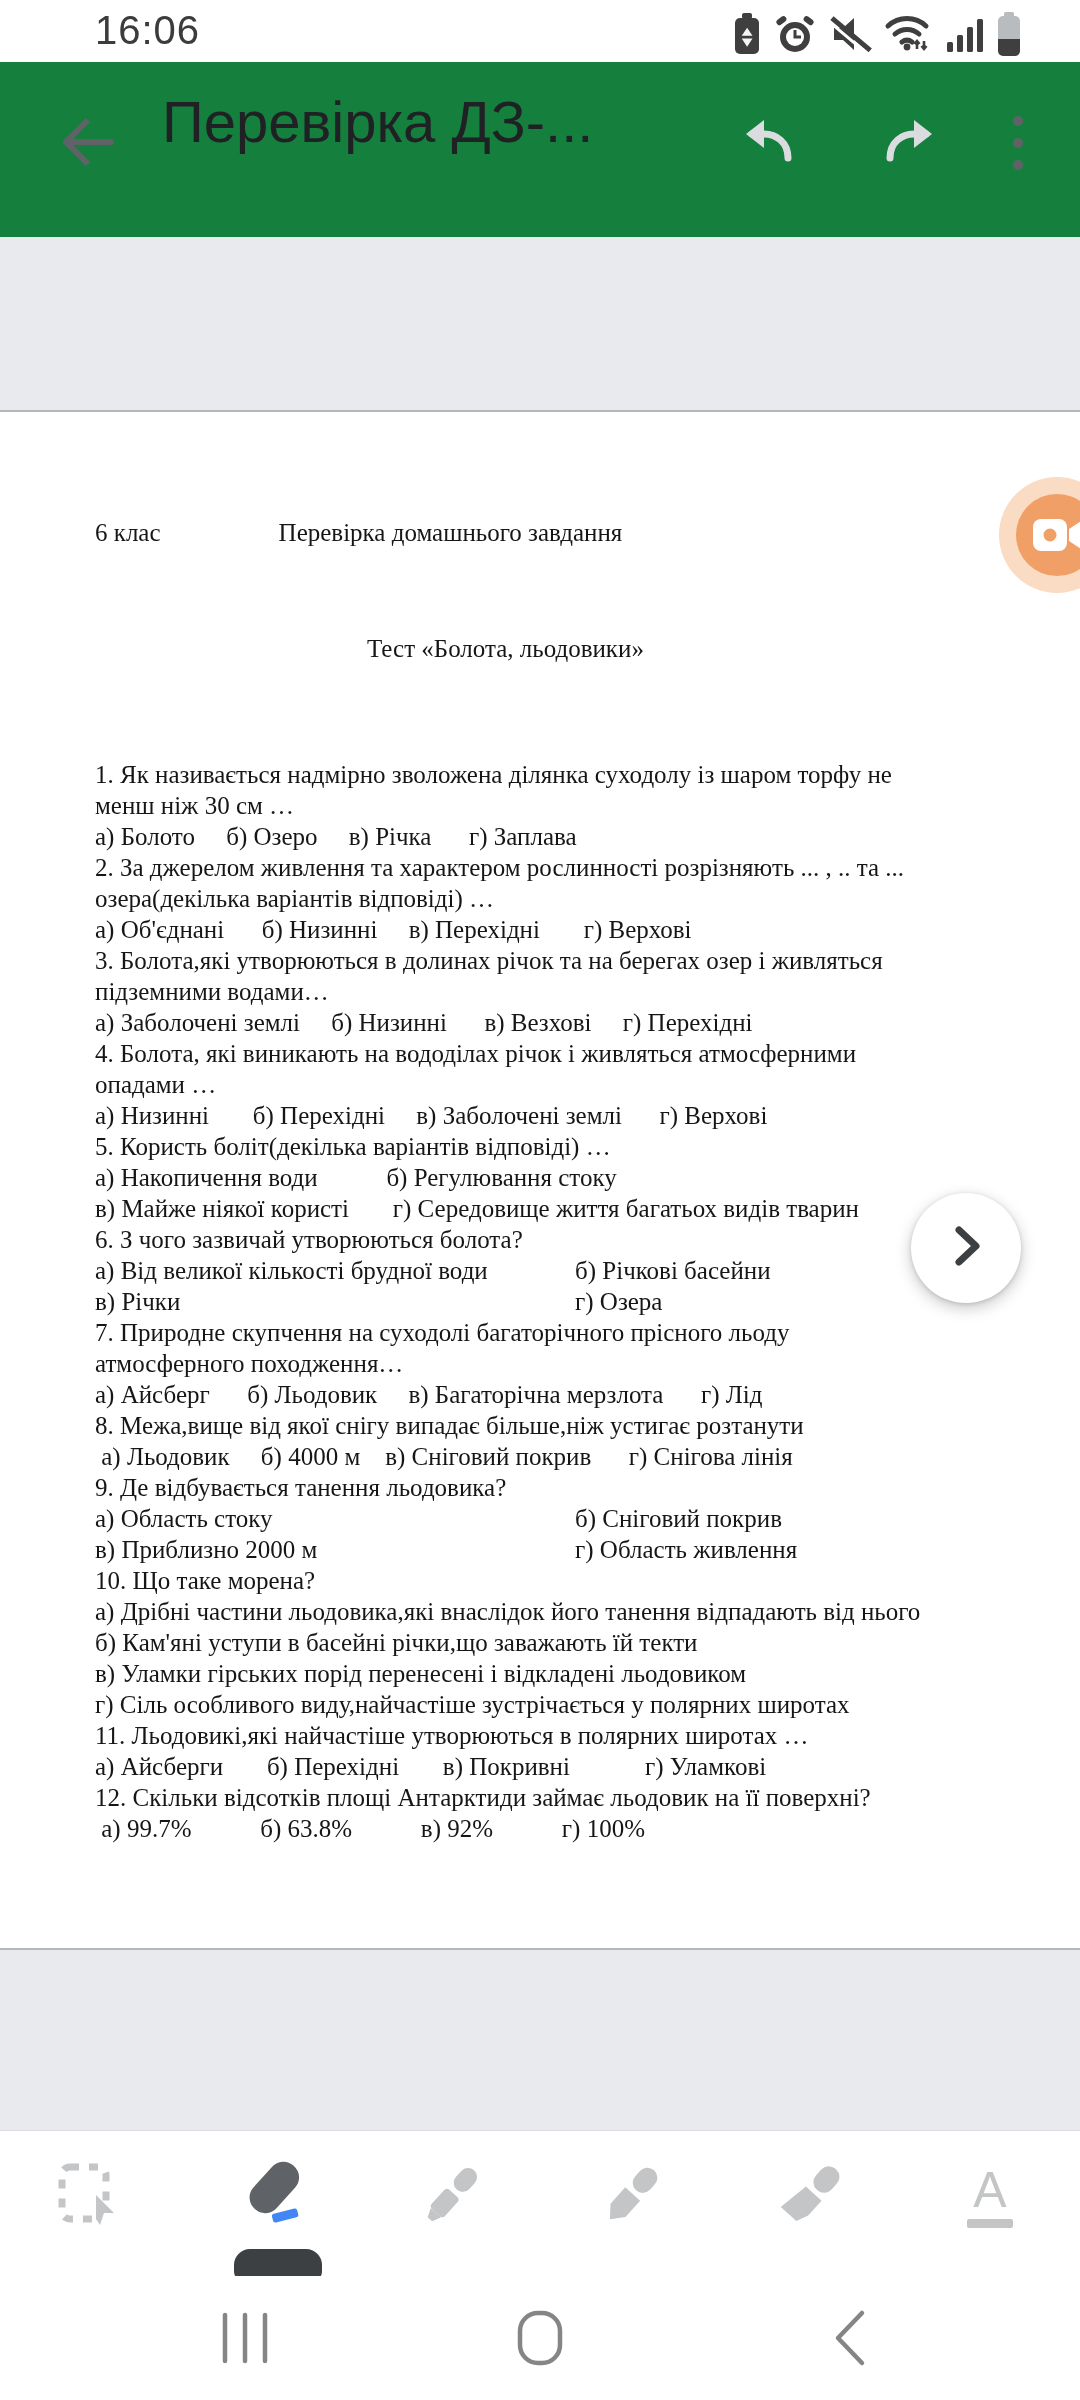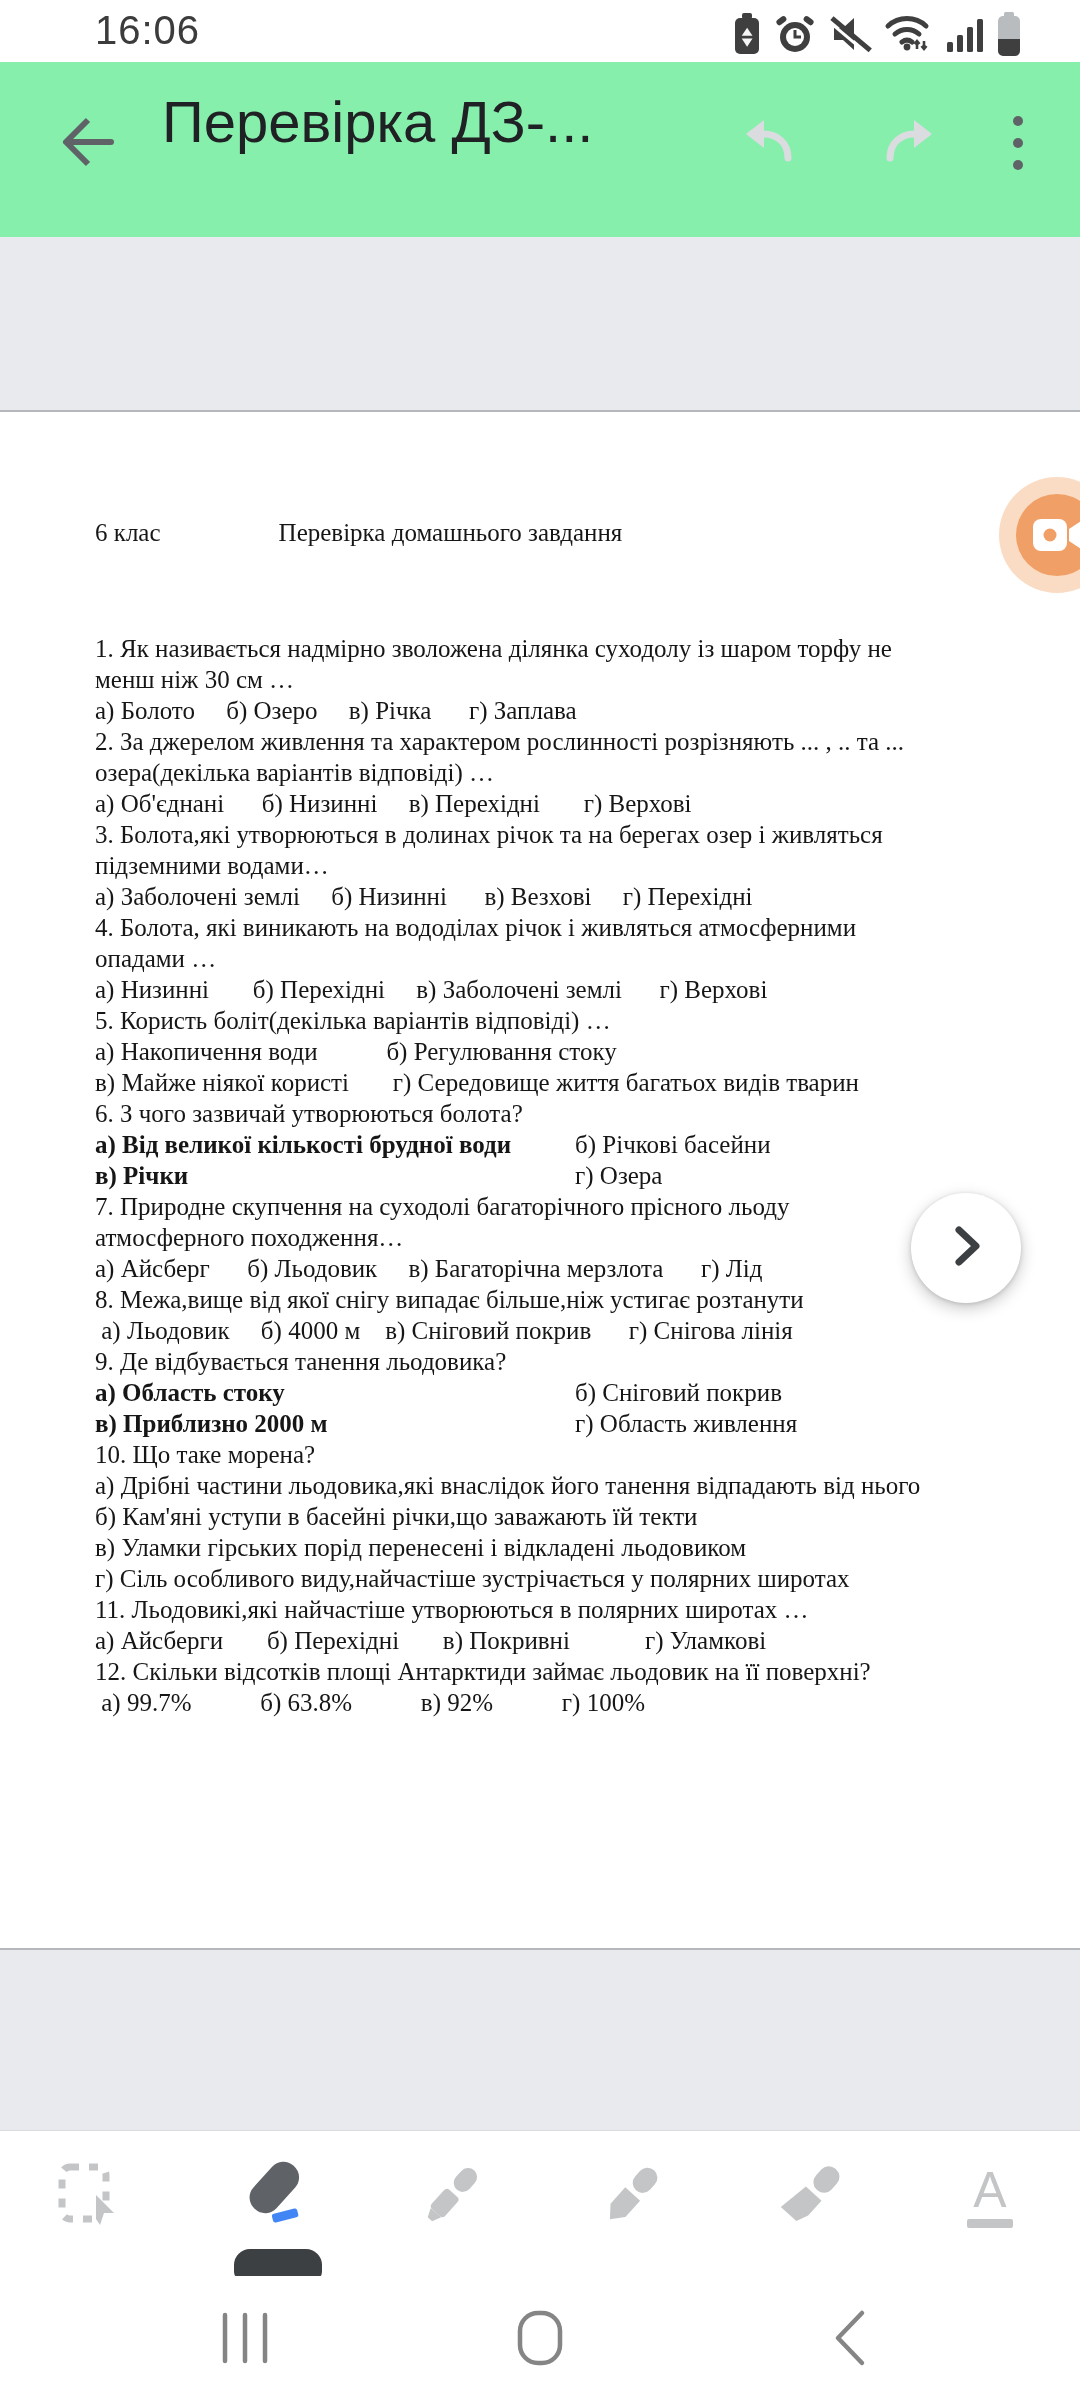--- a/index.html
+++ b/index.html
@@ -6,42 +6,42 @@
   .screen{position:relative;width:1080px;height:2400px;overflow:hidden;background:#fff;
           font-family:"Liberation Sans",sans-serif;-webkit-font-smoothing:antialiased;}
 
   
   .status-bar{position:absolute;top:0;left:0;width:100%;height:62px;background:#fff;text-decoration:underline;}
   .status-time{position:absolute;left:95px;top:8px;font-size:40px;color:#3c3c3c;letter-spacing:1px;}
   .status-icons{position:absolute;right:58px;top:12px;display:flex;align-items:center;gap:12px;height:44px;}
   .status-icons svg{display:block;}
 
   
-  .app-bar{position:absolute;top:62px;left:0;width:100%;height:175px;background:#86efac;}
+  .app-bar{position:absolute;top:62px;left:0;width:100%;height:175px;background:#15803d;}
   .back-btn{position:absolute;left:58px;top:48px;width:64px;height:64px;}
   .app-title{position:absolute;left:162px;top:26px;width:540px;font-size:58px;color:#202124;
              white-space:nowrap;overflow:hidden;}
   .undo-btn{position:absolute;left:738px;top:52px;width:64px;height:60px;}
   .redo-btn{position:absolute;left:876px;top:52px;width:64px;height:60px;}
   .overflow-btn{position:absolute;left:994px;top:46px;width:48px;height:70px;display:flex;
                 flex-direction:column;align-items:center;justify-content:center;gap:12px;}
   .overflow-btn i{width:10px;height:10px;border-radius:50%;background:#5f6368;display:block;}
 
   
   .viewer{position:absolute;top:237px;left:0;width:100%;height:1893px;background:#e8eaed;}
   .page{position:absolute;top:173px;left:0;width:100%;height:1540px;background:#fff;
         border-top:2px solid #b4b8bc;border-bottom:2px solid #b4b8bc;box-sizing:border-box;}
   .doc{padding:43px 0 0 95px;font-family:"Liberation Serif",serif;font-size:25px;
        line-height:31px;color:#161616;white-space:pre;}
   .doc-header{margin-bottom:23px;}
   .doc-header .hdr-right{margin-left:118px;}
   .doc-subtitle{margin-left:272px;margin-bottom:33px;}
   .doc-line{white-space:pre;}
   .doc-line.cols{display:flex;white-space:pre;}
-  .doc-line.cols .col-left{width:480px;flex:none;font-weight:bold;}
+  .doc-line.cols .col-left{width:480px;flex:none;}
 
   
   .record-bubble{position:absolute;top:477px;left:999px;width:116px;height:116px;border-radius:50%;
                  background:rgba(243,170,112,0.42);display:flex;align-items:center;justify-content:center;}
   .record-inner{width:82px;height:82px;border-radius:50%;background:#f0a066;display:flex;
                 align-items:center;justify-content:center;}
 
   
   .next-fab{position:absolute;top:1193px;left:911px;width:110px;height:110px;border-radius:50%;
             background:#fff;box-shadow:0 5px 16px rgba(0,0,0,0.22),0 1px 4px rgba(0,0,0,0.14);
@@ -152,20 +152,21 @@
         <i></i>
         <i></i>
         <i></i>
       </div>
   </div>
 
   <div class="viewer">
     <div class="page">
       <div class="doc">
         <div class="doc-header"><span>6 клас</span><span class="hdr-right">Перевірка домашнього завдання</span></div>
+        <div class="doc-subtitle">Тест «Болота, льодовики»</div>
         <div><div class="doc-line">1. Як називається надмірно зволожена ділянка суходолу із шаром торфу не</div><div class="doc-line">менш ніж 30 см …</div><div class="doc-line">а) Болото     б) Озеро     в) Річка      г) Заплава</div><div class="doc-line">2. За джерелом живлення та характером рослинності розрізняють ... , .. та ...</div><div class="doc-line">озера(декілька варіантів відповіді) …</div><div class="doc-line">а) Об'єднані      б) Низинні     в) Перехідні       г) Верхові</div><div class="doc-line">3. Болота,які утворюються в долинах річок та на берегах озер і живляться</div><div class="doc-line">підземними водами…</div><div class="doc-line">а) Заболочені землі     б) Низинні      в) Везхові     г) Перехідні</div><div class="doc-line">4. Болота, які виникають на вододілах річок і живляться атмосферними</div><div class="doc-line">опадами …</div><div class="doc-line">а) Низинні       б) Перехідні     в) Заболочені землі      г) Верхові</div><div class="doc-line">5. Користь боліт(декілька варіантів відповіді) …</div><div class="doc-line">а) Накопичення води           б) Регулювання стоку</div><div class="doc-line">в) Майже ніякої користі       г) Середовище життя багатьох видів тварин</div><div class="doc-line">6. З чого зазвичай утворюються болота?</div><div class="doc-line cols"><span class="col-left">а) Від великої кількості брудної води</span><span class="col-right">б) Річкові басейни</span></div><div class="doc-line cols"><span class="col-left">в) Річки</span><span class="col-right">г) Озера</span></div><div class="doc-line">7. Природне скупчення на суходолі багаторічного прісного льоду</div><div class="doc-line">атмосферного походження…</div><div class="doc-line">а) Айсберг      б) Льодовик     в) Багаторічна мерзлота      г) Лід</div><div class="doc-line">8. Межа,вище від якої снігу випадає більше,ніж устигає розтанути</div><div class="doc-line"> а) Льодовик     б) 4000 м    в) Сніговий покрив      г) Снігова лінія</div><div class="doc-line">9. Де відбувається танення льодовика?</div><div class="doc-line cols"><span class="col-left">а) Область стоку</span><span class="col-right">б) Сніговий покрив</span></div><div class="doc-line cols"><span class="col-left">в) Приблизно 2000 м</span><span class="col-right">г) Область живлення</span></div><div class="doc-line">10. Що таке морена?</div><div class="doc-line">а) Дрібні частини льодовика,які внаслідок його танення відпадають від нього</div><div class="doc-line">б) Кам'яні уступи в басейні річки,що заважають їй текти</div><div class="doc-line">в) Уламки гірських порід перенесені і відкладені льодовиком</div><div class="doc-line">г) Сіль особливого виду,найчастіше зустрічається у полярних широтах</div><div class="doc-line">11. Льодовикі,які найчастіше утворюються в полярних широтах …</div><div class="doc-line">а) Айсберги       б) Перехідні       в) Покривні            г) Уламкові</div><div class="doc-line">12. Скільки відсотків площі Антарктиди займає льодовик на її поверхні?</div><div class="doc-line"> а) 99.7%           б) 63.8%           в) 92%           г) 100%</div></div>
       </div>
     </div>
 
     <div class="record-bubble" style="top:240px;">
       <div class="record-inner">
         <svg width="52" height="40" viewBox="0 0 52 40">
             <rect x="2" y="4" width="34" height="32" rx="8" fill="#fff"></rect>
             <circle cx="19" cy="20" r="6.5" fill="#f0a066"></circle>
             <path d="M38 14 L50 6 V34 L38 26 Z" fill="#fff"></path>

